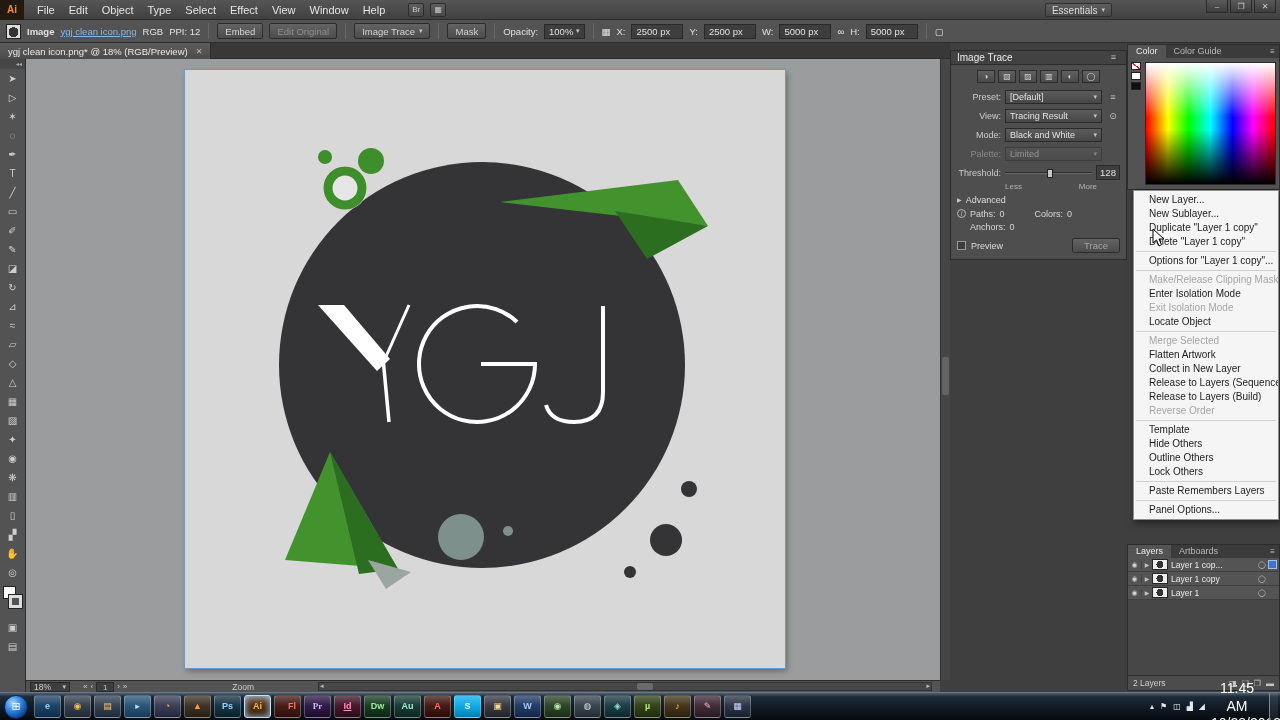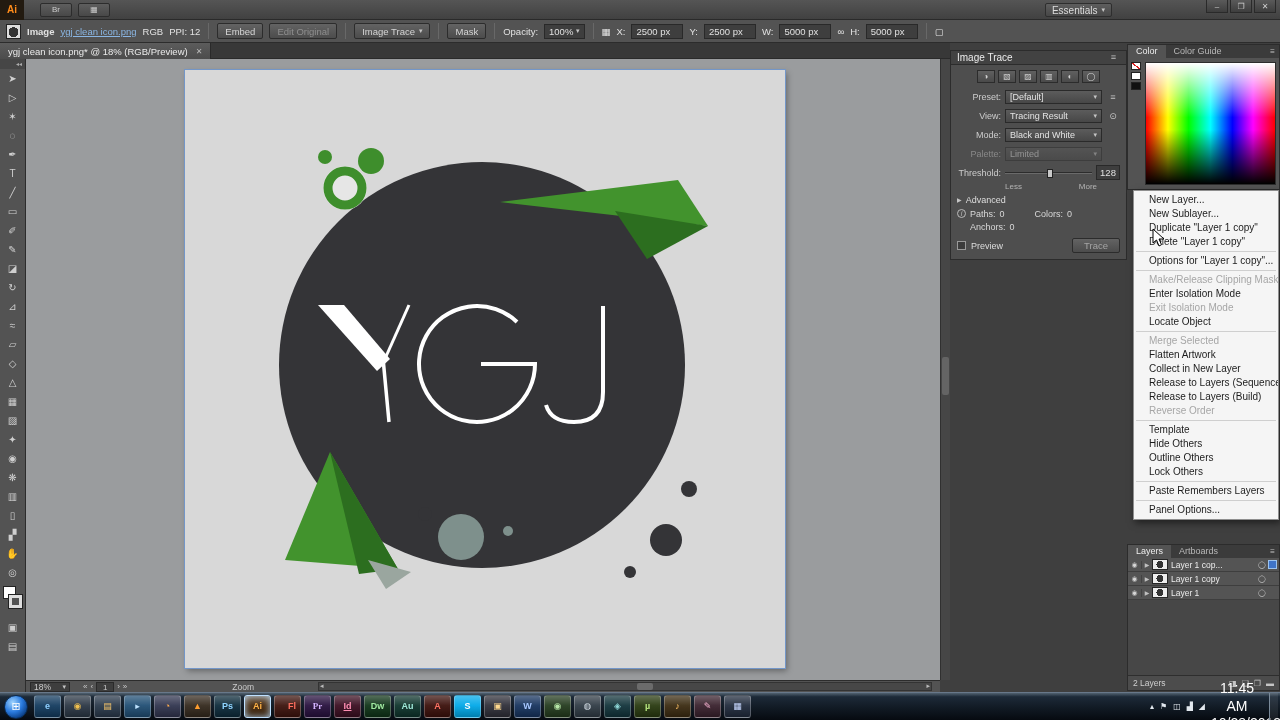--- a/index.html
+++ b/index.html
@@ -6,21 +6,21 @@
   html,body{width:1280px;height:720px;overflow:hidden}
   body{position:relative;background:#3f3f3f;font-family:"Liberation Sans","DejaVu Sans",sans-serif;color:#dcdcdc}
   .abs{position:absolute}
 
   
   .menubar{left:0;top:0;width:1280px;height:20px;background:linear-gradient(#555,#414141);border-bottom:1px solid #2a2a2a;display:flex;align-items:center;z-index:5}
   .ai-logo{width:24px;height:20px;background:#221a10;color:#ff8c1a;font-size:10px;font-weight:bold;display:flex;align-items:center;justify-content:center}
   .menus{display:flex;height:20px;margin-left:6px}
   .menu-item{padding:0 7px;font-size:11px;line-height:20px;color:#e5e5e5;cursor:default}
   .mb-icons{display:flex;gap:6px;margin-left:16px}
-  .mb-ico{width:32px;height:14px;background:linear-gradient(#5e5e5e,#484848);border:1px solid #2c2c2c;border-radius:2px;font-size:8px;color:#ccc;display:flex;align-items:center;justify-content:center}
+  .mb-ico{width:16px;height:14px;background:linear-gradient(#5e5e5e,#484848);border:1px solid #2c2c2c;border-radius:2px;font-size:8px;color:#ccc;display:flex;align-items:center;justify-content:center}
   .workspace{position:absolute;right:168px;top:3px;height:14px;display:flex;align-items:center;gap:4px;padding:0 6px;font-size:10px;color:#ddd;border:1px solid #2e2e2e;border-radius:2px;background:linear-gradient(#5e5e5e,#474747)}
   .win-controls{position:absolute;right:4px;top:0;display:flex;gap:2px}
   .win-btn{width:22px;height:13px;font-size:8px;line-height:13px;text-align:center;color:#cfcfcf;background:linear-gradient(#5a5a5a,#3e3e3e);border:1px solid #2a2a2a;border-top:none}
 
   
   .controlbar{left:0;top:20px;width:1280px;height:23px;background:#535353;border-bottom:1px solid #2c2c2c;display:flex;align-items:center;padding:0 6px;gap:6px;font-size:9.5px;z-index:4}
   .img-thumb{width:15px;height:15px;background:#ddd;border:1px solid #222;background-image:radial-gradient(circle at 50% 55%,#333 0 5px,transparent 5px)}
   .cb-label{color:#e2e2e2;white-space:nowrap}
   .bold{font-weight:bold}
   .cb-link{color:#8ab6e4;text-decoration:underline;white-space:nowrap}
@@ -141,20 +141,40 @@
   .tray{position:absolute;right:0;top:0;height:100%;display:flex;align-items:center;gap:6px;padding-right:2px}
   .tray-ico{font-size:8px;color:#e2e8ee}
   .clock{font-size:14px;color:#fff;text-align:center;line-height:1.25;width:52px}
   .show-desktop{width:9px;height:28px;border-left:1px solid #7a8a9a;background:rgba(255,255,255,.08)}
 </style>
 </head>
 <body>
 
 <div class="abs menubar">
   <div class="ai-logo">Ai</div>
+  <div class="menus">
+
+      <div class="menu-item">File</div>
+
+      <div class="menu-item">Edit</div>
+
+      <div class="menu-item">Object</div>
+
+      <div class="menu-item">Type</div>
+
+      <div class="menu-item">Select</div>
+
+      <div class="menu-item">Effect</div>
+
+      <div class="menu-item">View</div>
+
+      <div class="menu-item">Window</div>
+
+      <div class="menu-item">Help</div>
+    </div>
   <div class="mb-icons">
     <div class="mb-ico">Br</div>
     <div class="mb-ico">▦</div>
   </div>
   <div class="workspace">
     <span>Essentials</span>
     <span class="dd-arrow">▾</span>
   </div>
   <div class="win-controls">
     <div class="win-btn">–</div>

